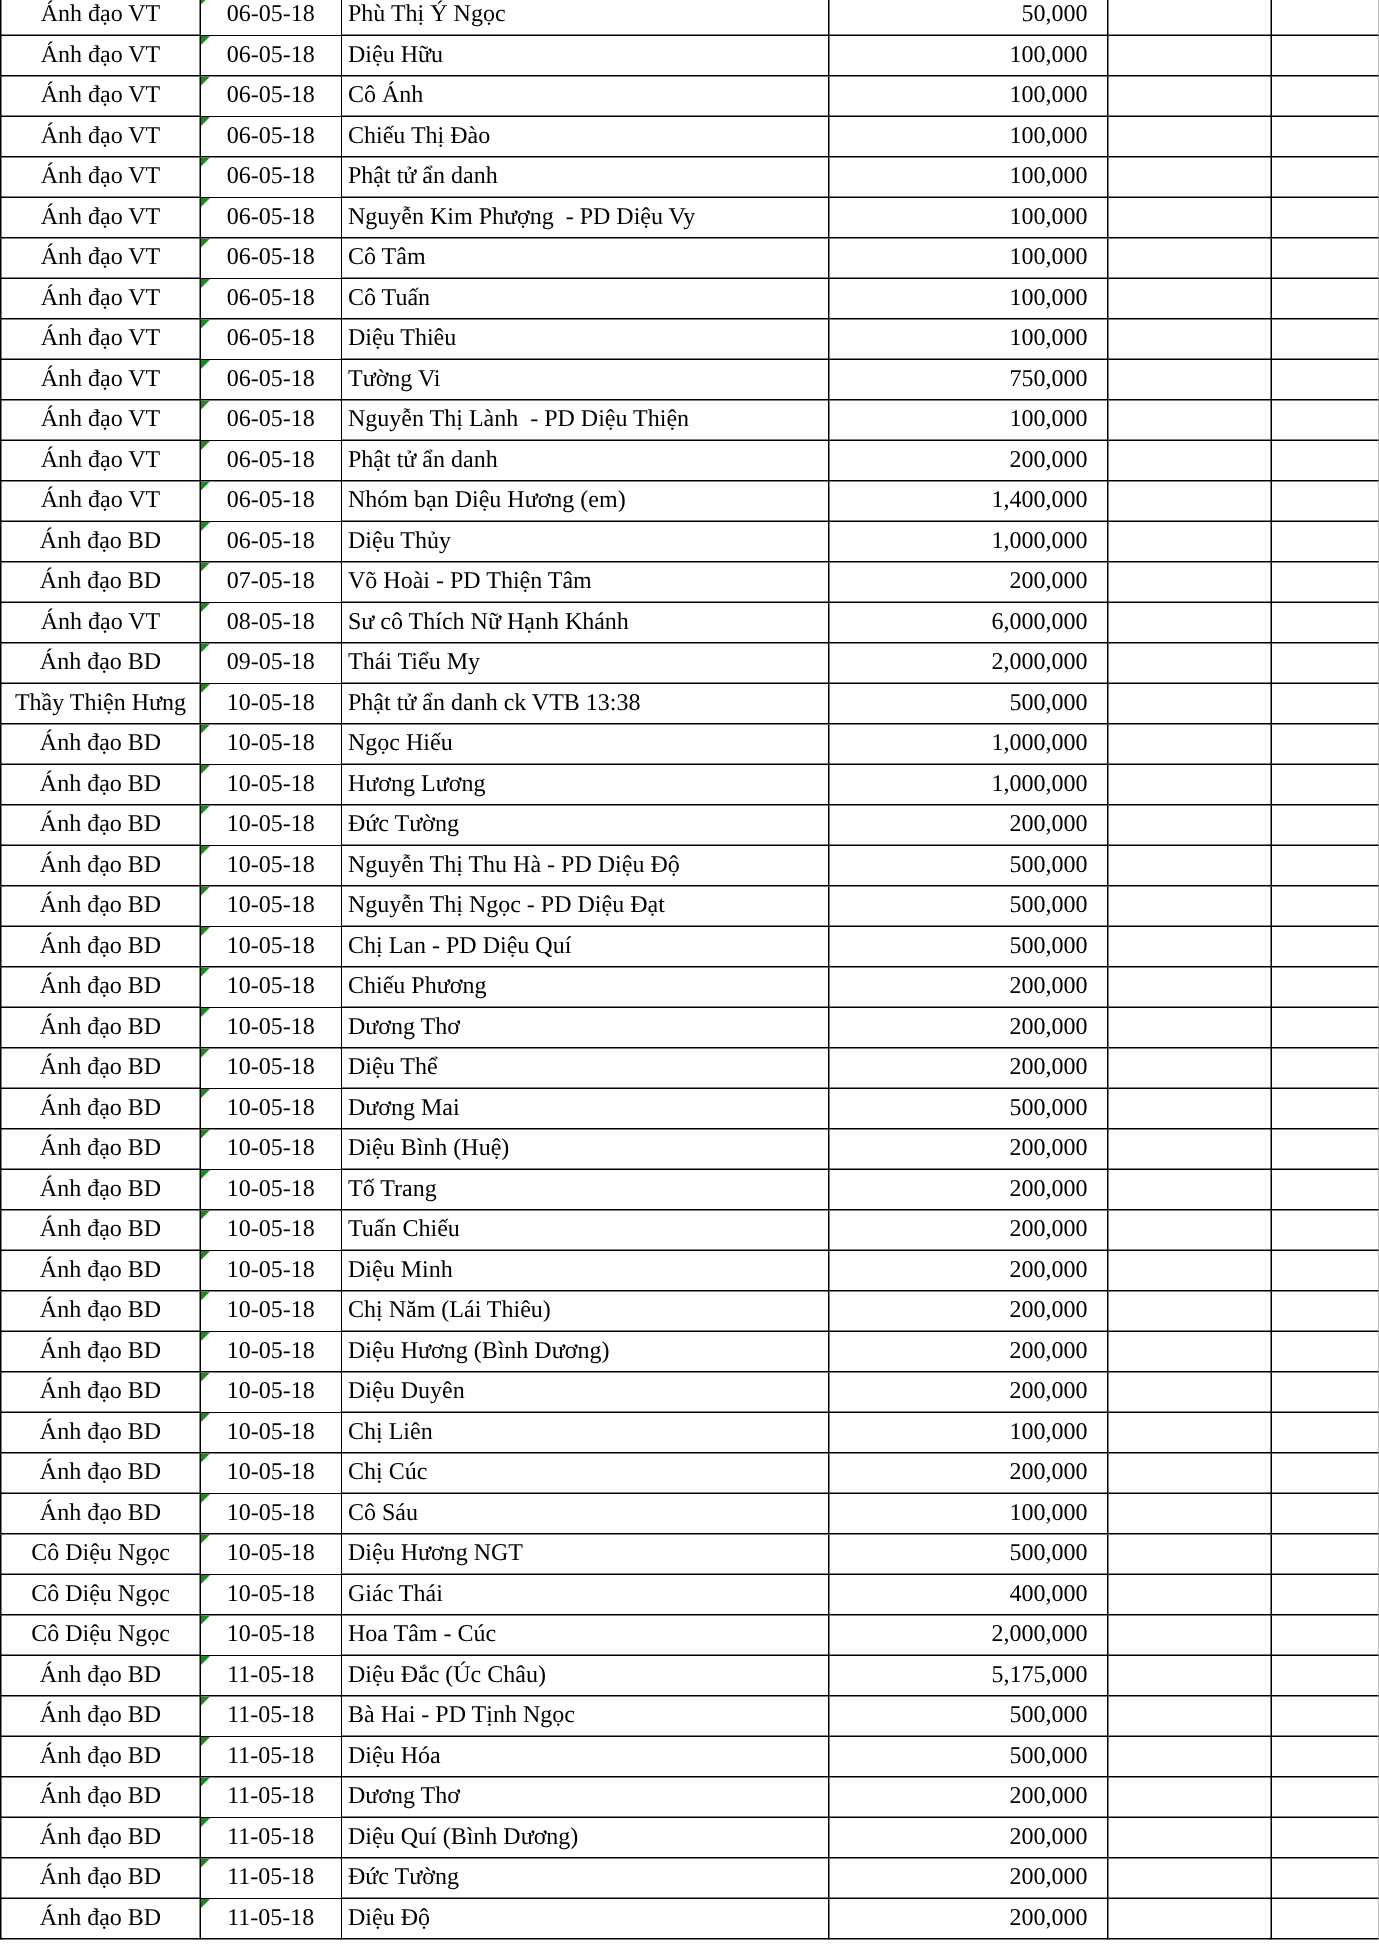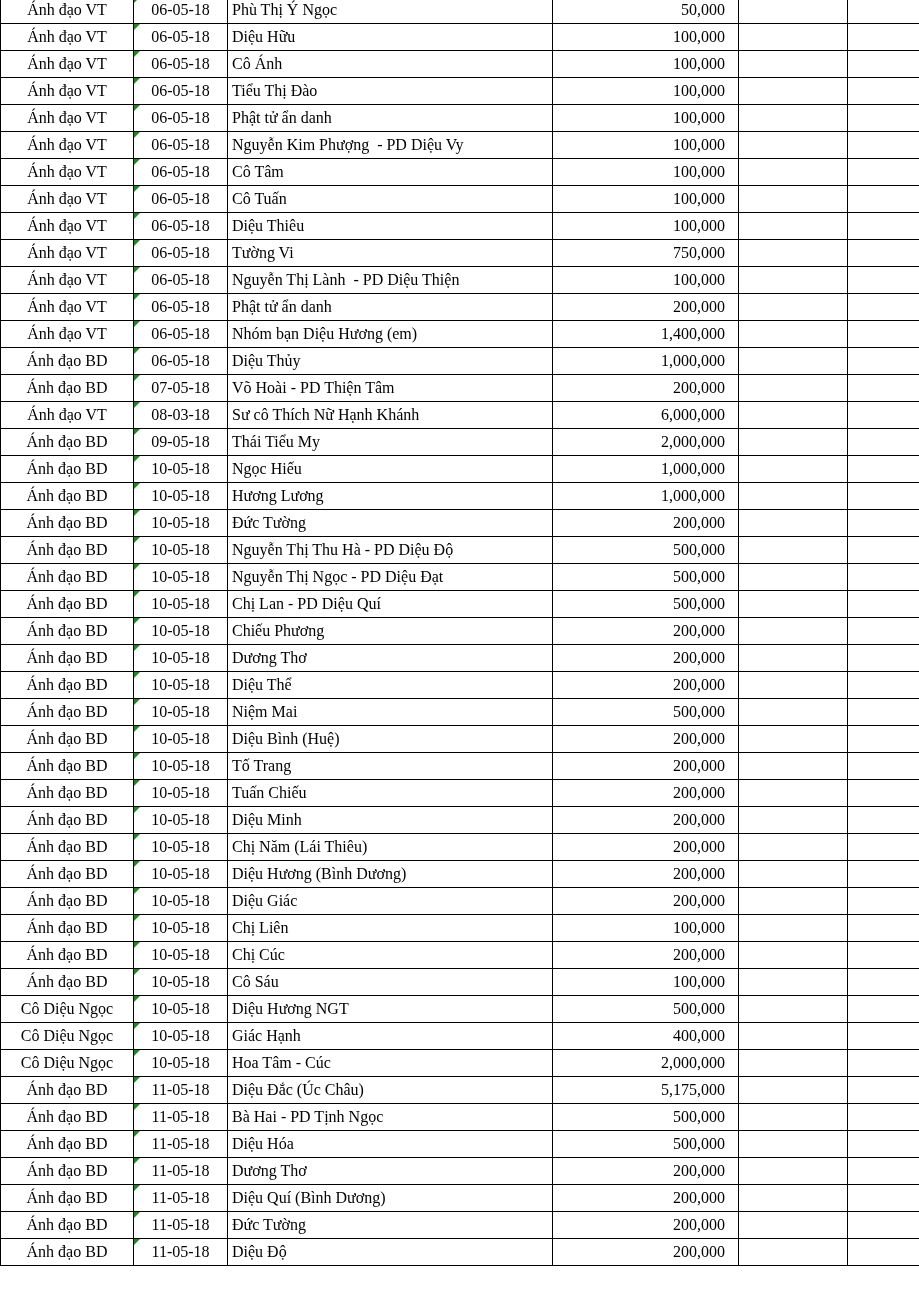--- a/index.html
+++ b/index.html
@@ -96,21 +96,21 @@
     <td class="c-empty-1"></td>
     <td class="c-empty-2"></td>
   </tr>
 
   <tr>
     <td class="c-source">Ánh đạo VT</td>
     <td class="c-date">
       <span class="flag" style="border-top-color: rgb(30, 138, 30);"></span>
       <span class="date-text">06-05-18</span>
     </td>
-    <td class="c-name">Tiểu Thị Đào</td>
+    <td class="c-name">Chiếu Thị Đào</td>
     <td class="c-amount">100,000</td>
     <td class="c-empty-1"></td>
     <td class="c-empty-2"></td>
   </tr>
 
   <tr>
     <td class="c-source">Ánh đạo VT</td>
     <td class="c-date">
       <span class="flag" style="border-top-color: rgb(30, 138, 30);"></span>
       <span class="date-text">06-05-18</span>
@@ -238,40 +238,51 @@
     <td class="c-name">Võ Hoài - PD Thiện Tâm</td>
     <td class="c-amount">200,000</td>
     <td class="c-empty-1"></td>
     <td class="c-empty-2"></td>
   </tr>
 
   <tr>
     <td class="c-source">Ánh đạo VT</td>
     <td class="c-date">
       <span class="flag" style="border-top-color: rgb(30, 138, 30);"></span>
-      <span class="date-text">08-03-18</span>
+      <span class="date-text">08-05-18</span>
     </td>
     <td class="c-name">Sư cô Thích Nữ Hạnh Khánh</td>
     <td class="c-amount">6,000,000</td>
     <td class="c-empty-1"></td>
     <td class="c-empty-2"></td>
   </tr>
 
   <tr>
     <td class="c-source">Ánh đạo BD</td>
     <td class="c-date">
       <span class="flag" style="border-top-color: rgb(30, 138, 30);"></span>
       <span class="date-text">09-05-18</span>
     </td>
     <td class="c-name">Thái Tiểu My</td>
     <td class="c-amount">2,000,000</td>
     <td class="c-empty-1"></td>
     <td class="c-empty-2"></td>
   </tr>
 
+  <tr>
+    <td class="c-source">Thầy Thiện Hưng</td>
+    <td class="c-date">
+      <span class="flag" style="border-top-color: rgb(30, 138, 30);"></span>
+      <span class="date-text">10-05-18</span>
+    </td>
+    <td class="c-name">Phật tử ẩn danh ck VTB 13:38</td>
+    <td class="c-amount">500,000</td>
+    <td class="c-empty-1"></td>
+    <td class="c-empty-2"></td>
+  </tr>
 
   <tr>
     <td class="c-source">Ánh đạo BD</td>
     <td class="c-date">
       <span class="flag" style="border-top-color: rgb(30, 138, 30);"></span>
       <span class="date-text">10-05-18</span>
     </td>
     <td class="c-name">Ngọc Hiếu</td>
     <td class="c-amount">1,000,000</td>
     <td class="c-empty-1"></td>
@@ -373,21 +384,21 @@
     <td class="c-empty-1"></td>
     <td class="c-empty-2"></td>
   </tr>
 
   <tr>
     <td class="c-source">Ánh đạo BD</td>
     <td class="c-date">
       <span class="flag" style="border-top-color: rgb(30, 138, 30);"></span>
       <span class="date-text">10-05-18</span>
     </td>
-    <td class="c-name">Niệm Mai</td>
+    <td class="c-name">Dương Mai</td>
     <td class="c-amount">500,000</td>
     <td class="c-empty-1"></td>
     <td class="c-empty-2"></td>
   </tr>
 
   <tr>
     <td class="c-source">Ánh đạo BD</td>
     <td class="c-date">
       <span class="flag" style="border-top-color: rgb(30, 138, 30);"></span>
       <span class="date-text">10-05-18</span>
@@ -457,21 +468,21 @@
     <td class="c-empty-1"></td>
     <td class="c-empty-2"></td>
   </tr>
 
   <tr>
     <td class="c-source">Ánh đạo BD</td>
     <td class="c-date">
       <span class="flag" style="border-top-color: rgb(30, 138, 30);"></span>
       <span class="date-text">10-05-18</span>
     </td>
-    <td class="c-name">Diệu Giác</td>
+    <td class="c-name">Diệu Duyên</td>
     <td class="c-amount">200,000</td>
     <td class="c-empty-1"></td>
     <td class="c-empty-2"></td>
   </tr>
 
   <tr>
     <td class="c-source">Ánh đạo BD</td>
     <td class="c-date">
       <span class="flag" style="border-top-color: rgb(30, 138, 30);"></span>
       <span class="date-text">10-05-18</span>
@@ -517,21 +528,21 @@
     <td class="c-empty-1"></td>
     <td class="c-empty-2"></td>
   </tr>
 
   <tr>
     <td class="c-source">Cô Diệu Ngọc</td>
     <td class="c-date">
       <span class="flag" style="border-top-color: rgb(30, 138, 30);"></span>
       <span class="date-text">10-05-18</span>
     </td>
-    <td class="c-name">Giác Hạnh</td>
+    <td class="c-name">Giác Thái</td>
     <td class="c-amount">400,000</td>
     <td class="c-empty-1"></td>
     <td class="c-empty-2"></td>
   </tr>
 
   <tr>
     <td class="c-source">Cô Diệu Ngọc</td>
     <td class="c-date">
       <span class="flag" style="border-top-color: rgb(30, 138, 30);"></span>
       <span class="date-text">10-05-18</span>

